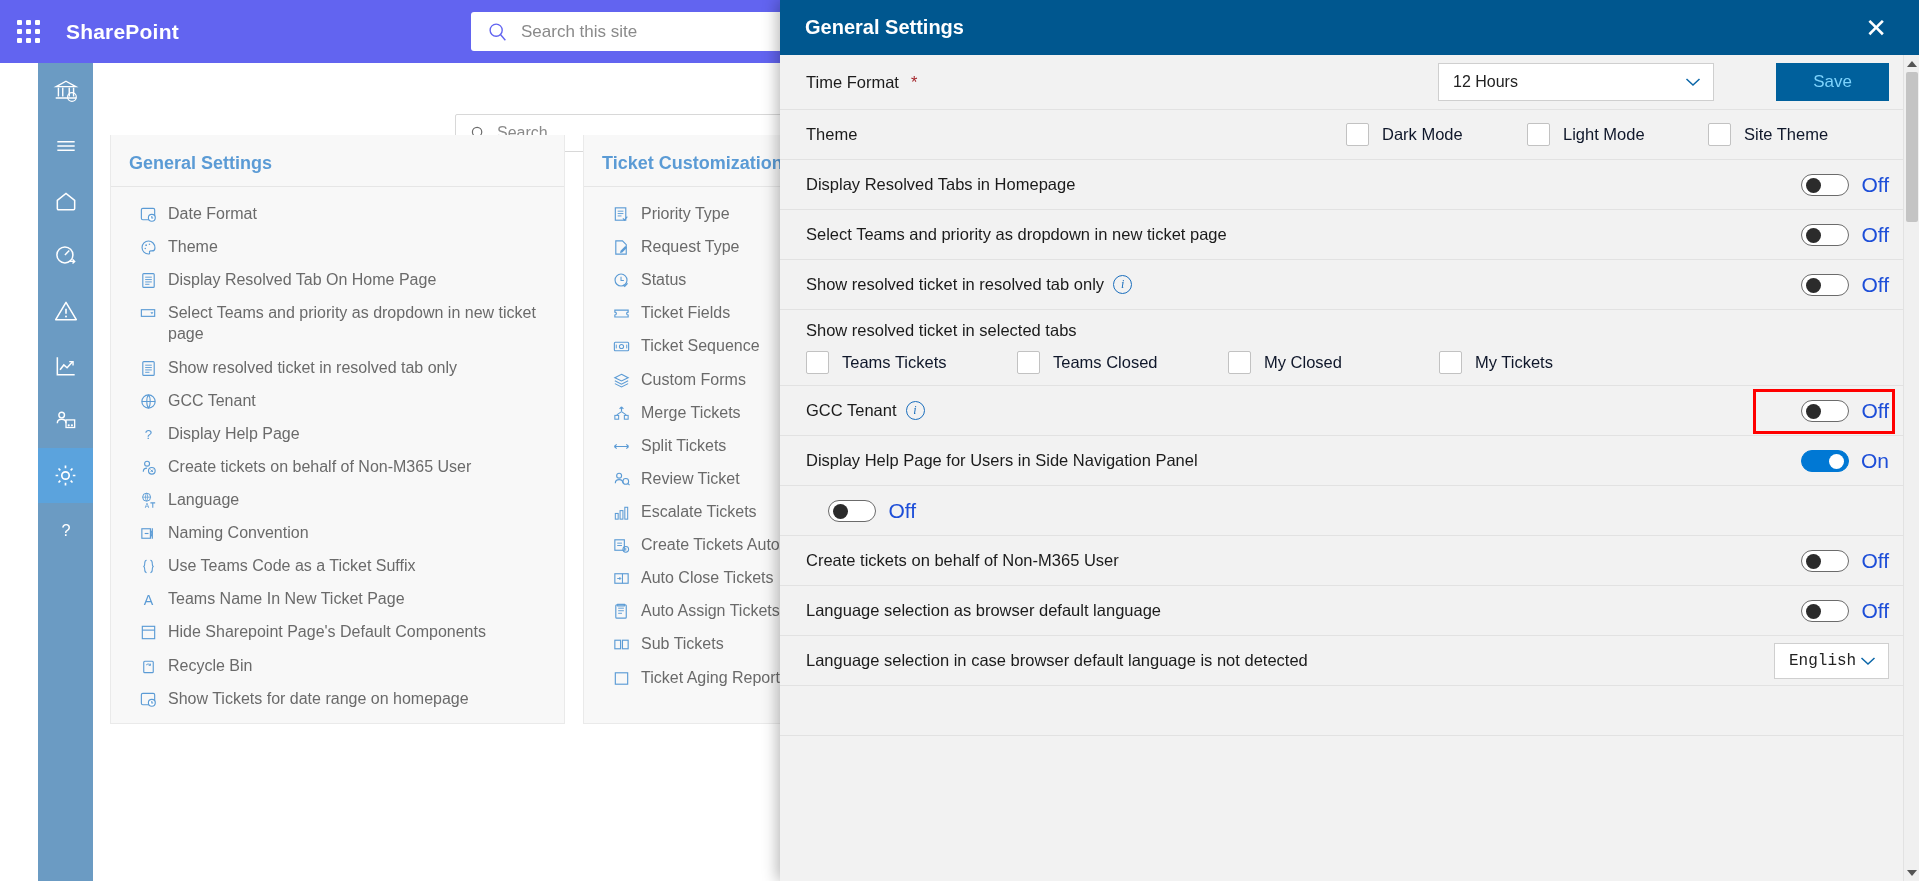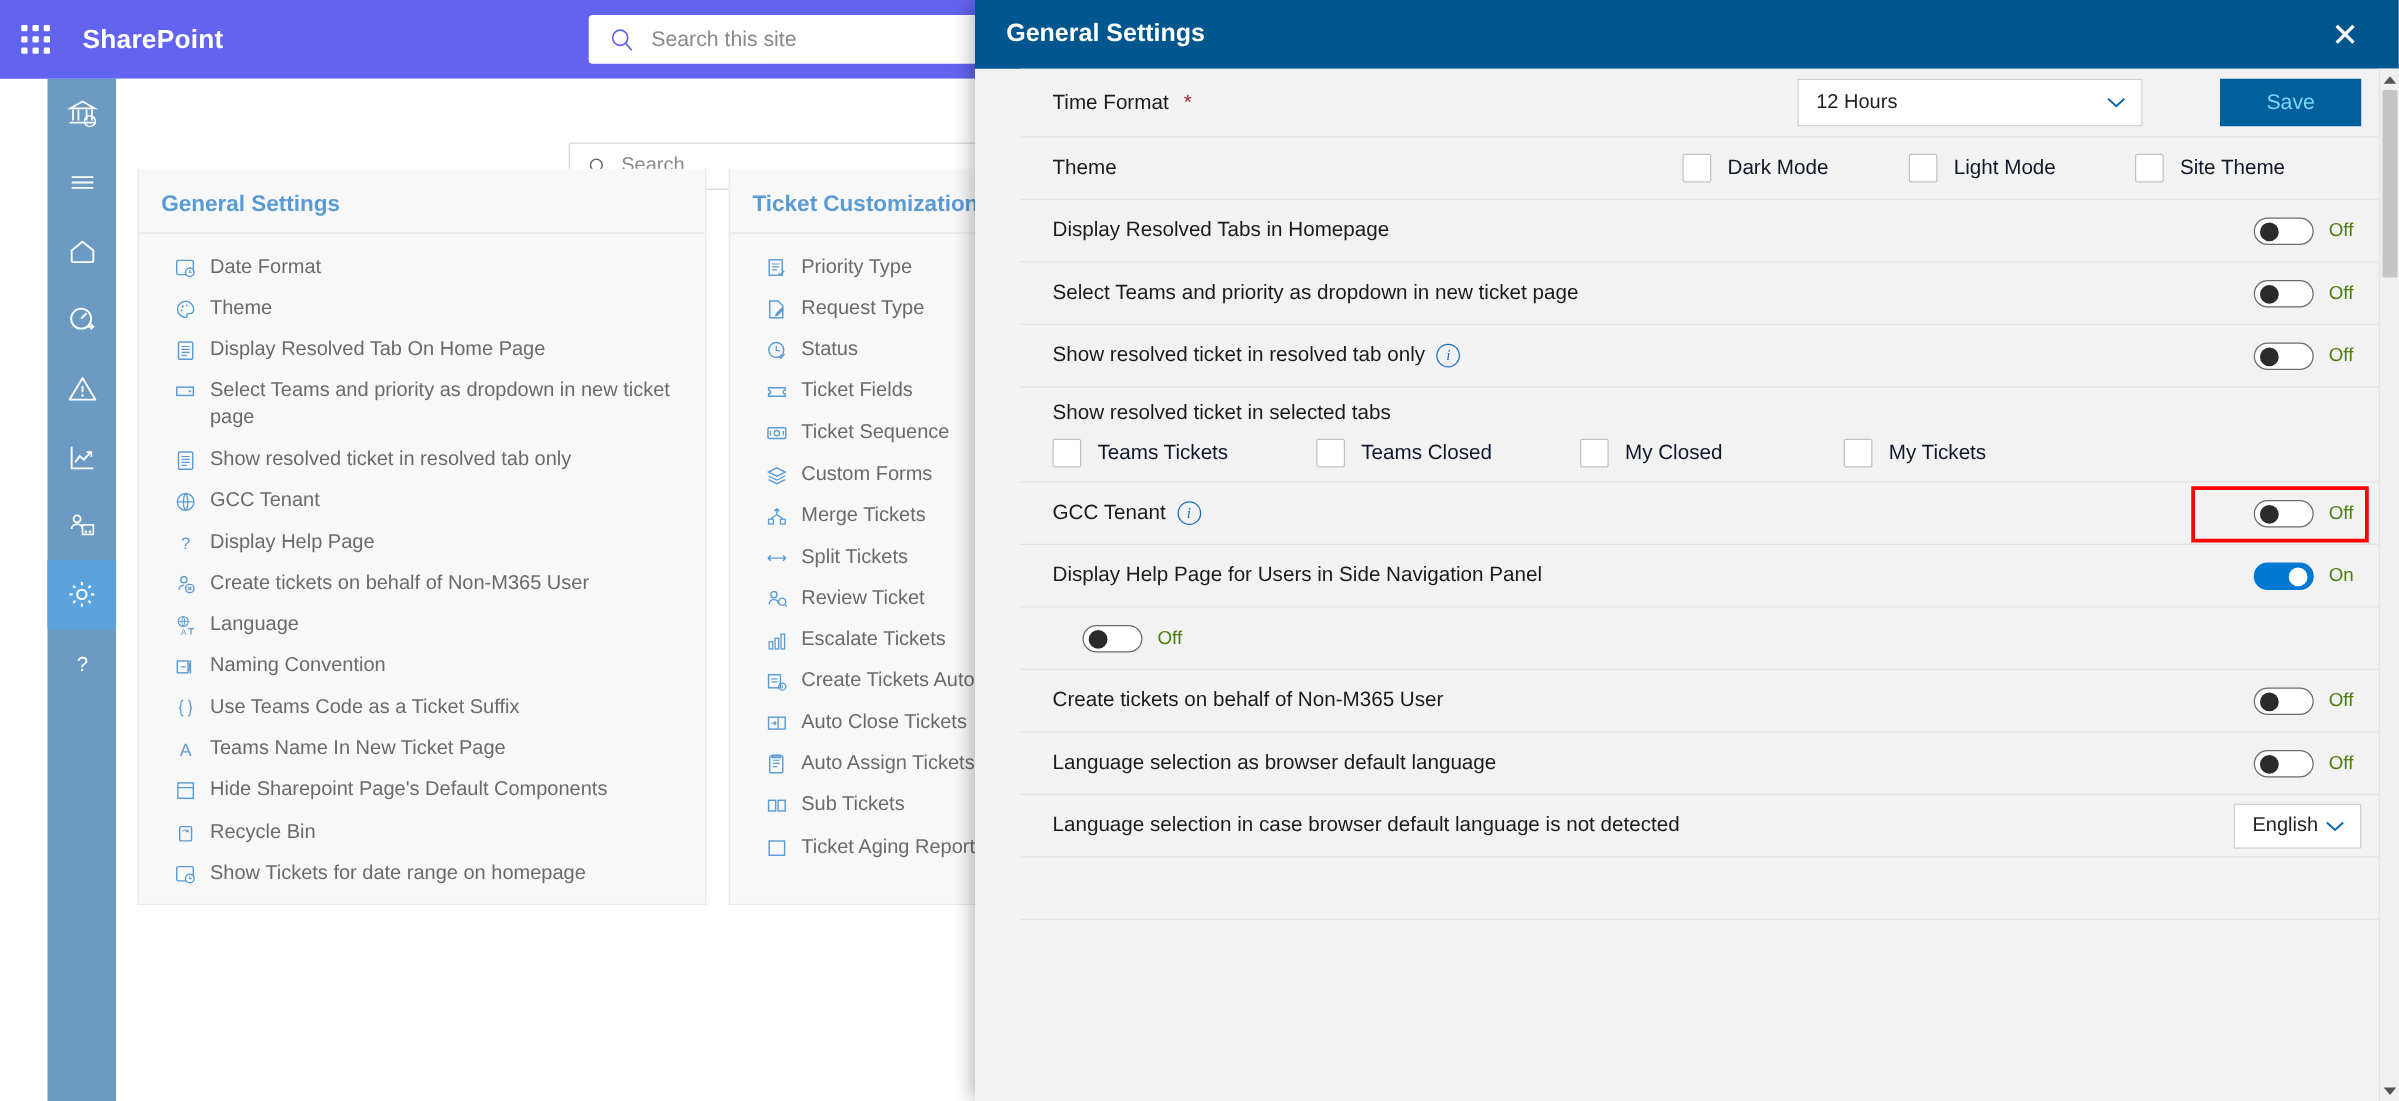--- a/index.html
+++ b/index.html
@@ -67,37 +67,37 @@
     position:absolute; right:0; top:0; width:1139px; height:881px;
     background:#f2f2f2; box-shadow: -3px 0 14px rgba(0,0,0,.28);
   }
   .panel-header {
     height:55px; background:#00578f; display:flex; align-items:center;
     padding:0 26px 0 25px; justify-content:space-between;
   }
   .panel-title { color:#fff; font-size:20px; font-weight:bold; }
   .panel-close { color:#fff; font-size:26px; line-height:1; cursor:pointer; font-weight:300; padding:4px 6px; }
 
-  .panel-body { position:relative; height:826px; overflow:hidden; background:#f2f2f2;margin-left:36px; }
+  .panel-body { position:relative; height:826px; overflow:hidden; background:#f2f2f2; }
   .panel-scroll { position:absolute; inset:0 16px 0 0; overflow:hidden; }
 
   .srow {
     display:flex; align-items:center; min-height:50px;
     border-bottom:1px solid #e2e2e2; padding:0 14px 0 26px;
     position:relative;
   }
   .srow .lab { font-size:16.5px; color:#1b1b1b; flex:1; display:flex; align-items:center; gap:9px; }
   .srow.tall { min-height:55px; }
 
   .select-box {
     width:276px; height:38px; background:#fff; border:1px solid #cfcfcf;
     display:flex; align-items:center; justify-content:space-between;
     padding:0 12px 0 14px; font-size:16px; color:#222;
   }
-  .select-box.small { width:102px; height:36px; }
+  .select-box.small { width:115px; height:36px;font-family:Liberation Mono, monospace; }
   .chev { width:16px; height:10px; flex:none; }
 
   .save-btn {
     width:113px; height:38px; background:#00609c; color:#7dd3fc;
     font-size:17px; display:flex; align-items:center; justify-content:center;
     margin-left:62px; cursor:pointer;
   }
 
   .req { color:#a4262c; margin-left:3px; }
 
@@ -108,21 +108,21 @@
   .toggle {
     width:48px; height:22px; border-radius:11px; border:1px solid #6b6b6b;
     background:#fff; position:relative; cursor:pointer; flex:none;
   }
   .toggle .knob {
     position:absolute; top:3px; left:4px; width:15px; height:15px; border-radius:50%;
     background:#2b2b2b;
   }
   .toggle.on { background:#0078d4; border-color:#0078d4; }
   .toggle.on .knob { left:auto; right:4px; background:#fff; }
-  .toggle-state { font-size:15px; color:#4d7c0f; min-width:26px; }
+  .toggle-state { font-size:21px; color:#1d4ed8; min-width:26px; }
 
   .theme-cbs { display:flex; align-items:center; gap:0; }
   .theme-cbs .cb-item { display:flex; align-items:center; gap:13px; width:181px; }
 
   .tabs-cbs { display:flex; align-items:center; gap:0; margin-top:2px; }
   .tabs-cbs .cb-item { display:flex; align-items:center; gap:13px; width:211px; }
 
   .stacked { display:block; padding-top:11px; padding-bottom:11px; }
   .stacked .lab { margin-bottom:11px; }
 

